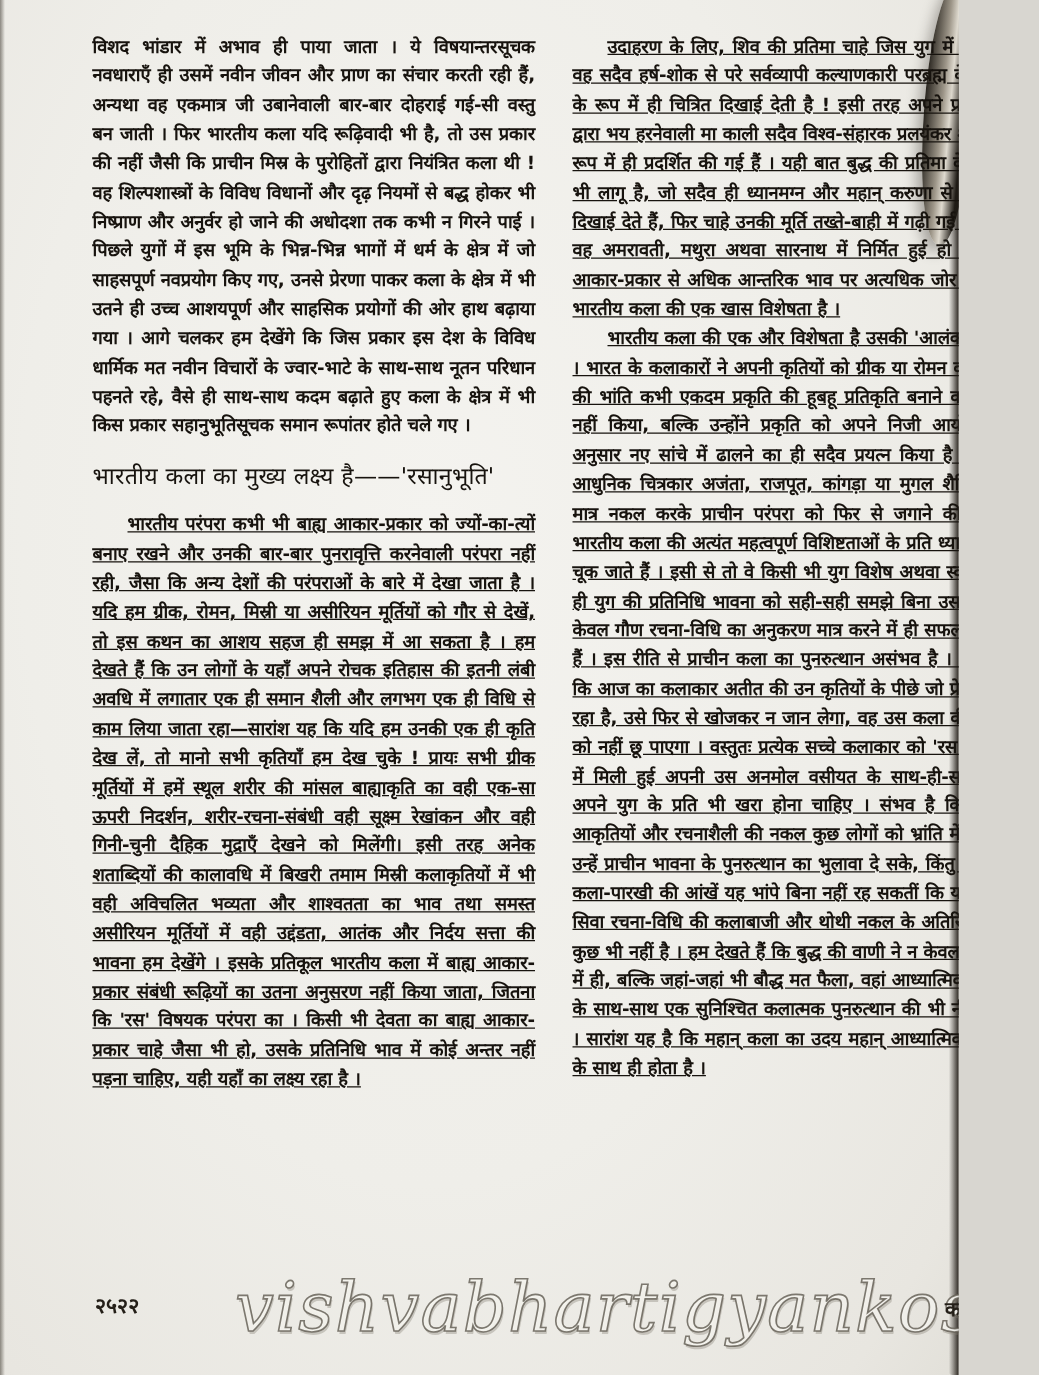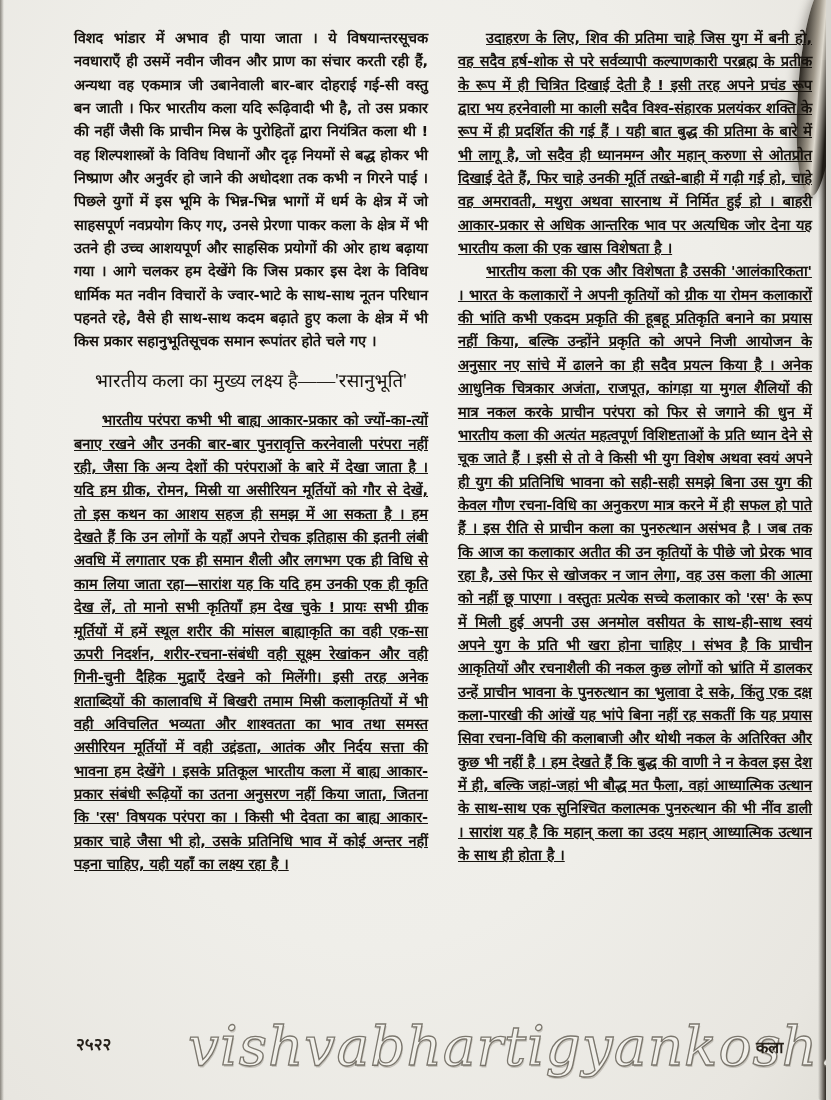--- a/index.html
+++ b/index.html
@@ -2,21 +2,21 @@
 <html><head>
 <meta charset="utf-8">
 <style>
   html, body { margin: 0; padding: 0; }
   body {
     width: 831px; height: 1100px; overflow: hidden;
     background: #d8d6d0;
     font-family: "DejaVu Sans", "Liberation Sans", sans-serif;
   }
   .page {
-    position: relative; width: 826px; height: 1100px; overflow: hidden;
+    position: relative; width: 767px; height: 1100px; overflow: hidden;
     background: radial-gradient(ellipse at 45% 38%, #f4f3ef 0%, #efeee9 55%, #e8e6e0 90%, #e2e0d9 100%);
     color: #17130e;
   }
   
   .scan-edge-left {
     position: absolute; left: 0; top: 0; bottom: 0; width: 4px;
     background: linear-gradient(to right, rgba(60,55,46,0.55), rgba(60,55,46,0.0));
   }
   .scan-edge-right {
     position: absolute; right: 0; top: 60px; bottom: 0; width: 8px;
@@ -35,23 +35,22 @@
     text-align: justify;
     font-size: 14.6px; line-height: 1.6; font-weight: 700;
     letter-spacing: -0.1px;
   }
   .col-left  { left: 74px; }
   .col-right { left: 458px; }
   .para { margin: 0; }
   .para.indent { text-indent: 28px; text-decoration: underline; }
   .heading {
     font-weight: 400; font-size: 18.5px; letter-spacing: 0.2px;
-    text-align: center; text-indent: 0;
+    text-indent: 0;
     margin: 14px 0 12px 0;
-    font-family: Liberation Serif, serif;
   }
   .footer-pagenum {
     position: absolute; left: 76px; top: 1032px;
     font-size: 17px; font-weight: 700; color: #241f18;
   }
   .footer-watermark {
     position: absolute; left: 188px; top: 1014px; width: 440px;
     font-family: "DejaVu Serif", "Liberation Serif", serif;
     font-style: italic; font-size: 55px; letter-spacing: 1px;
     color: rgba(244,243,238,0.92);

